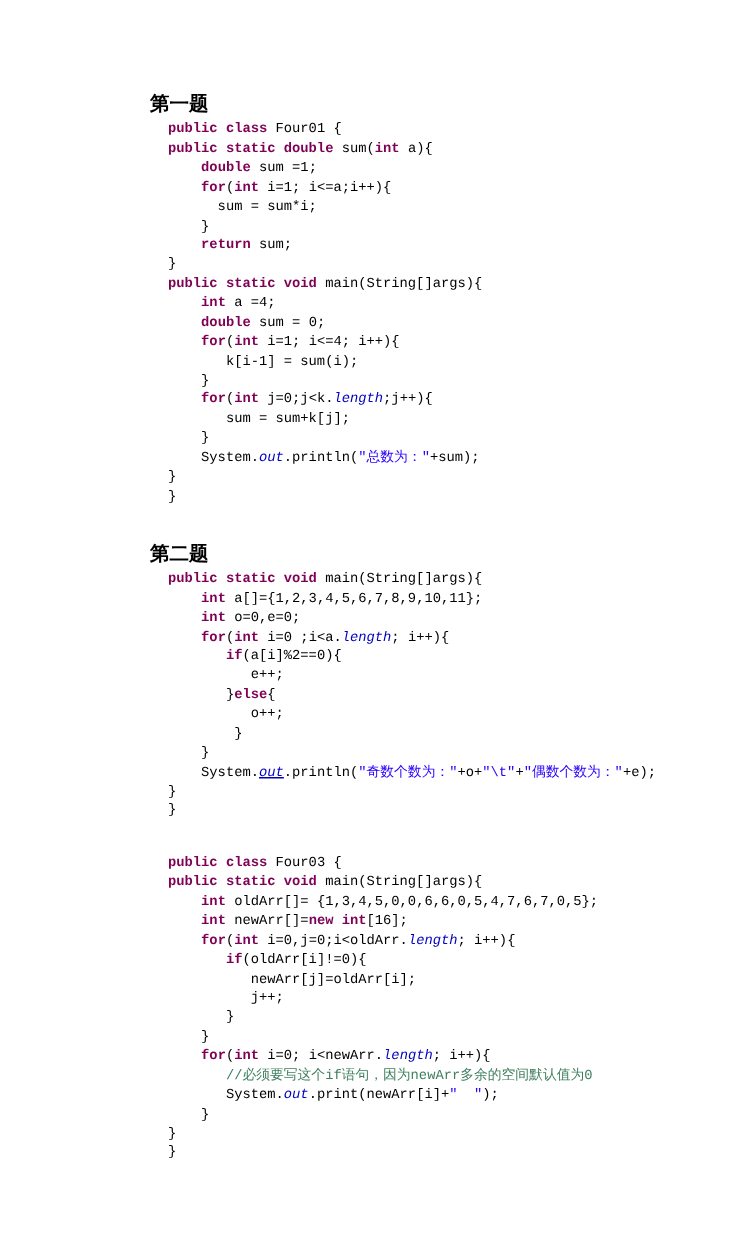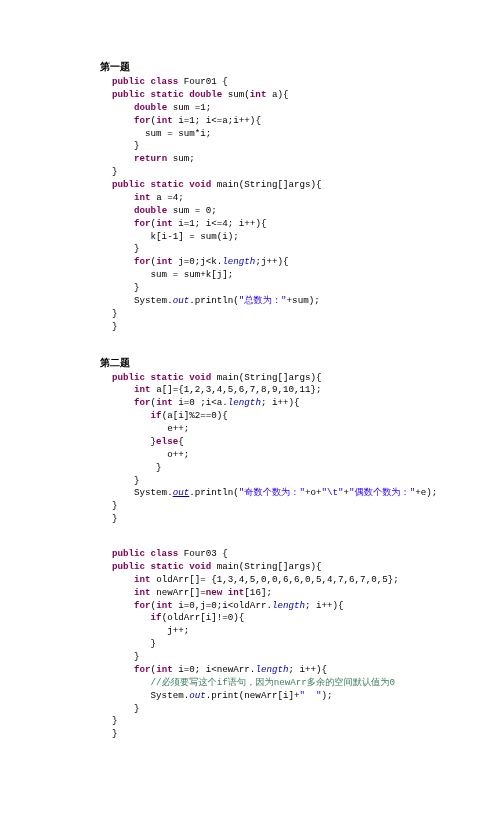--- a/index.html
+++ b/index.html
@@ -14,21 +14,21 @@
   .page {
     width: 502px;
     padding: 60px 0 40px 100px;
     box-sizing: border-box;
   }
   .heading {
     font-weight: bold;
     color: #000;
     margin-bottom: 2px;
     font-family: Liberation Sans, sans-serif;
-    font-size: 10px;
+    font-size: 13px;
   }
   .block { margin-bottom: 22px; }
   .line { white-space: pre; padding-left: 12px; }
   .kw { color: #7f0055; font-weight: bold; }
   .str { color: #2a00ff; }
   .field { color: #0000c0; font-style: italic; }
   .comment { color: #3f7f5f; font-family: Liberation Mono, monospace; }
   .under { text-decoration: underline; }
   .plain { color: #000; }
 </style>
@@ -61,20 +61,21 @@
         <div class="line"><span class="plain">}</span></div>
         <div class="line"><span class="plain">}</span></div>
       </div>
   </div>
 
   <div class="block">
     <div class="heading">第二题</div>
     <div id="code-1">
         <div class="line"><span class="kw">public static void </span><span class="plain">main(String[]args){</span></div>
         <div class="line"><span class="plain">    </span><span class="kw">int </span><span class="plain">a[]={1,2,3,4,5,6,7,8,9,10,11};</span></div>
+        <div class="line"><span class="plain">    </span><span class="kw">int </span><span class="plain">o=0,e=0;</span></div>
         <div class="line"><span class="plain">    </span><span class="kw">for</span><span class="plain">(</span><span class="kw">int </span><span class="plain">i=0 ;i&lt;a.</span><span class="field">length</span><span class="plain">; i++){</span></div>
         <div class="line"><span class="plain">       </span><span class="kw">if</span><span class="plain">(a[i]%2==0){</span></div>
         <div class="line"><span class="plain">          e++;</span></div>
         <div class="line"><span class="plain">       }</span><span class="kw">else</span><span class="plain">{</span></div>
         <div class="line"><span class="plain">          o++;</span></div>
         <div class="line"><span class="plain">        }</span></div>
         <div class="line"><span class="plain">    }</span></div>
         <div class="line"><span class="plain">    System.</span><span class="field under">out</span><span class="plain">.println(</span><span class="str">"奇数个数为："</span><span class="plain">+o+</span><span class="str">"\t"</span><span class="plain">+</span><span class="str">"偶数个数为："</span><span class="plain">+e);</span></div>
         <div class="line"><span class="plain">}</span></div>
         <div class="line"><span class="plain">}</span></div>
@@ -82,20 +83,21 @@
   </div>
 
   <div class="block">
     <div id="code-2">
         <div class="line"><span class="kw">public class </span><span class="plain">Four03 {</span></div>
         <div class="line"><span class="kw">public static void </span><span class="plain">main(String[]args){</span></div>
         <div class="line"><span class="plain">    </span><span class="kw">int </span><span class="plain">oldArr[]= {1,3,4,5,0,0,6,6,0,5,4,7,6,7,0,5};</span></div>
         <div class="line"><span class="plain">    </span><span class="kw">int </span><span class="plain">newArr[]=</span><span class="kw">new int</span><span class="plain">[16];</span></div>
         <div class="line"><span class="plain">    </span><span class="kw">for</span><span class="plain">(</span><span class="kw">int </span><span class="plain">i=0,j=0;i&lt;oldArr.</span><span class="field">length</span><span class="plain">; i++){</span></div>
         <div class="line"><span class="plain">       </span><span class="kw">if</span><span class="plain">(oldArr[i]!=0){</span></div>
+        <div class="line"><span class="plain">          newArr[j]=oldArr[i];</span></div>
         <div class="line"><span class="plain">          j++;</span></div>
         <div class="line"><span class="plain">       }</span></div>
         <div class="line"><span class="plain">    }</span></div>
         <div class="line"><span class="plain">    </span><span class="kw">for</span><span class="plain">(</span><span class="kw">int </span><span class="plain">i=0; i&lt;newArr.</span><span class="field">length</span><span class="plain">; i++){</span></div>
         <div class="line"><span class="plain">       </span><span class="comment">//必须要写这个if语句，因为newArr多余的空间默认值为0</span></div>
         <div class="line"><span class="plain">       System.</span><span class="field">out</span><span class="plain">.print(newArr[i]+</span><span class="str">"  "</span><span class="plain">);</span></div>
         <div class="line"><span class="plain">    }</span></div>
         <div class="line"><span class="plain">}</span></div>
         <div class="line"><span class="plain">}</span></div>
       </div>

